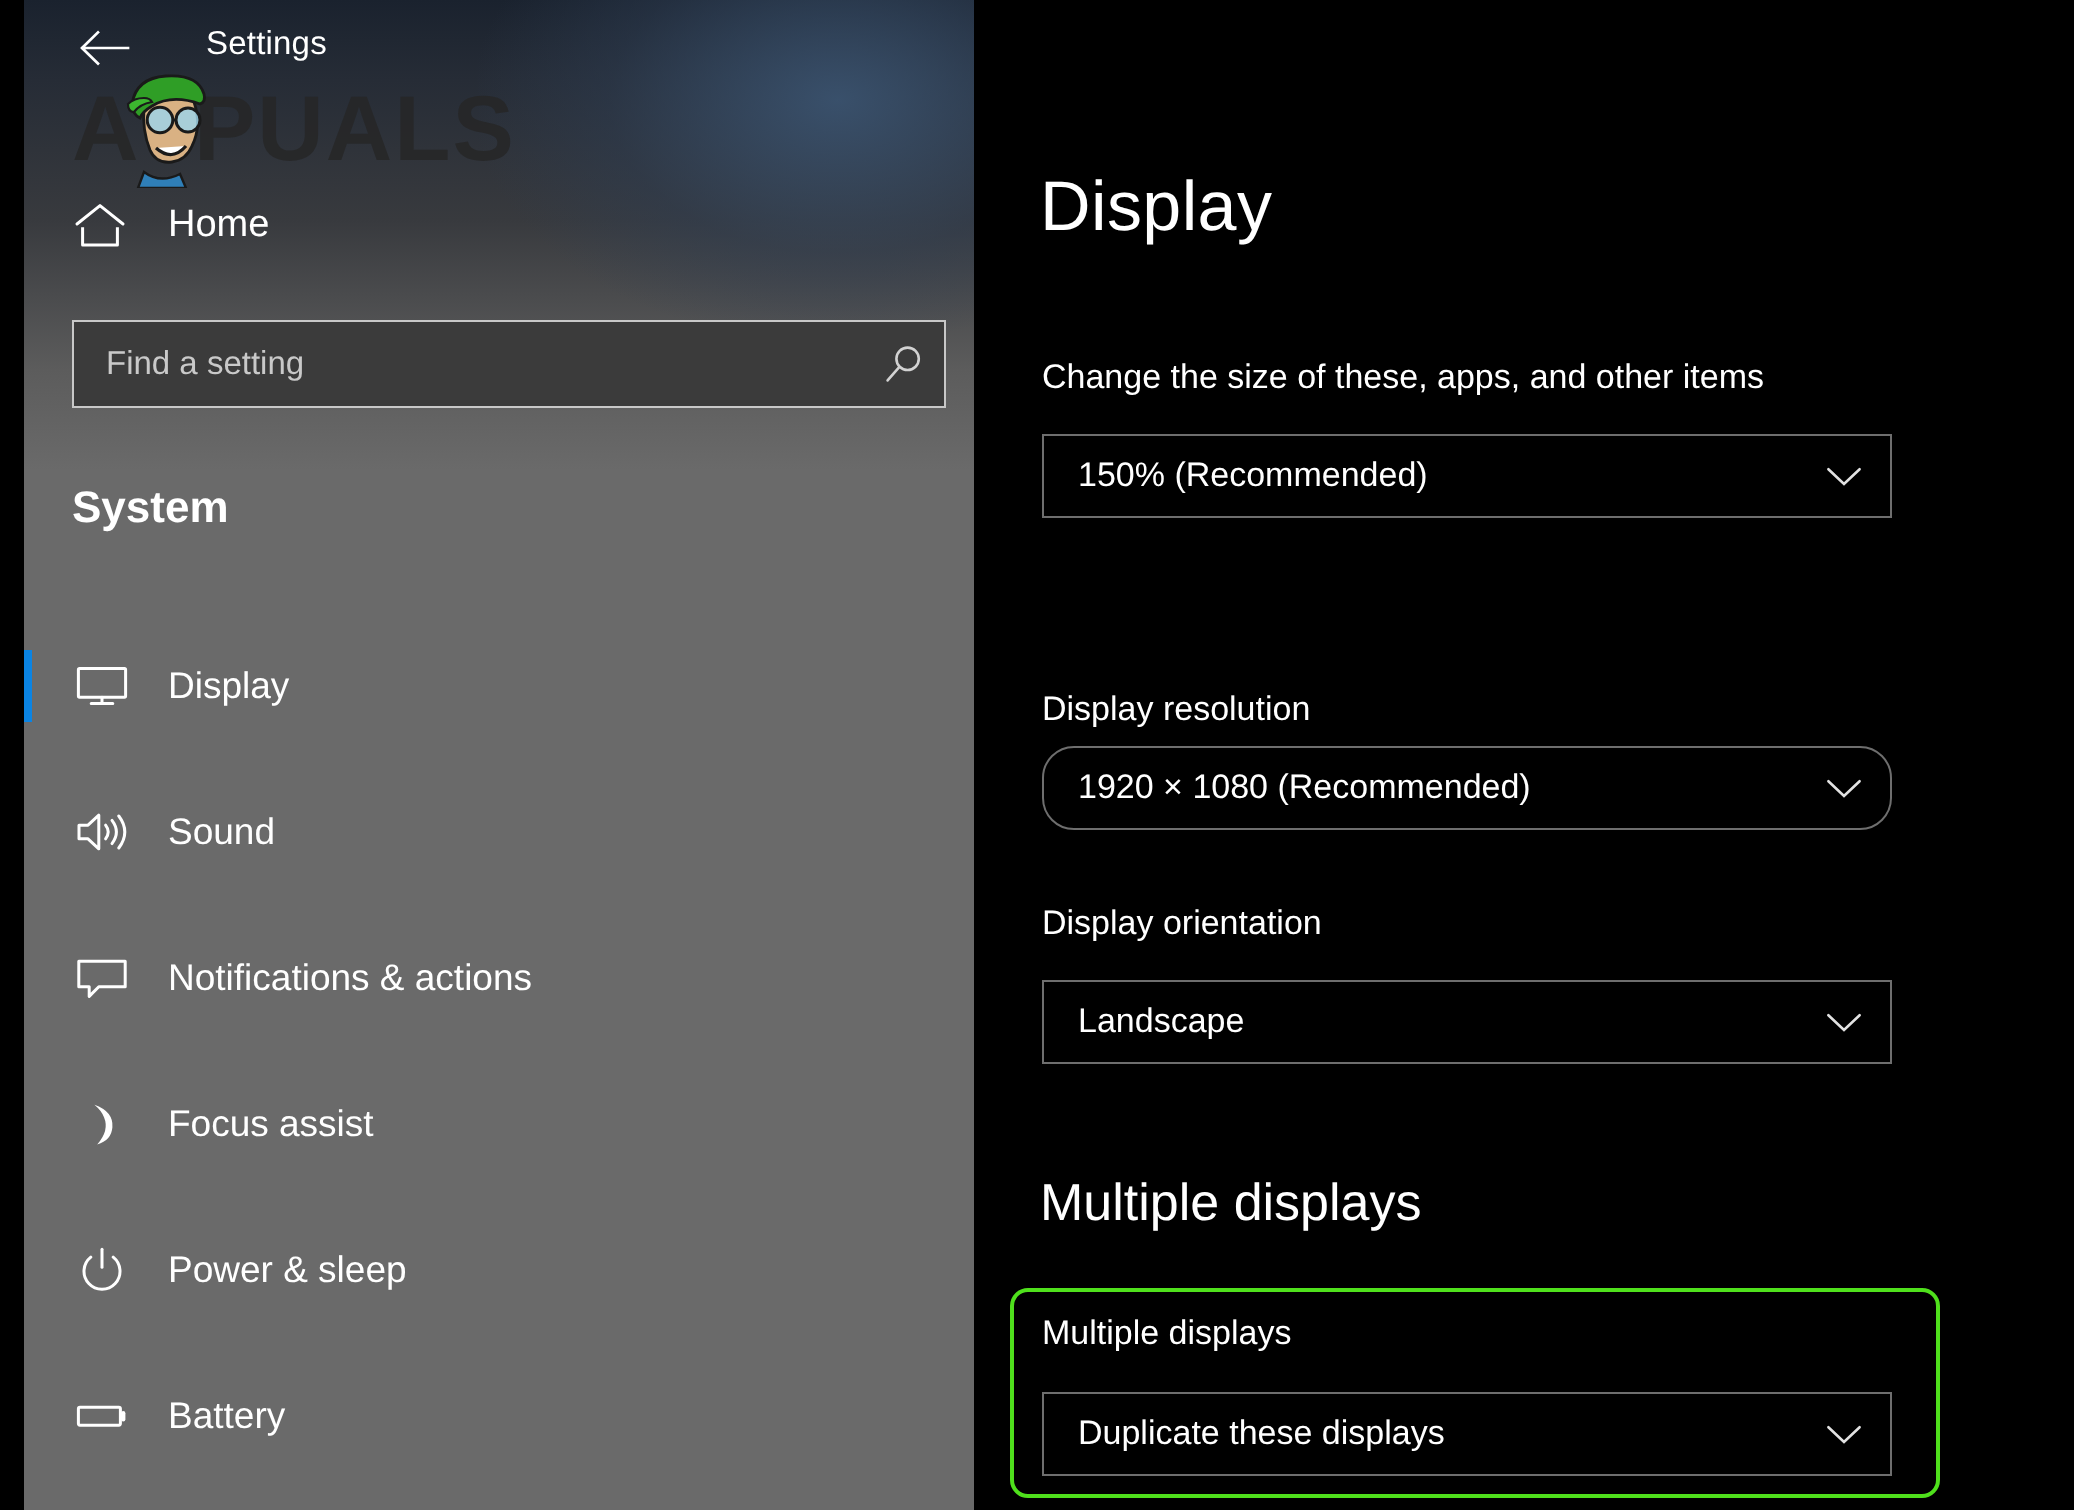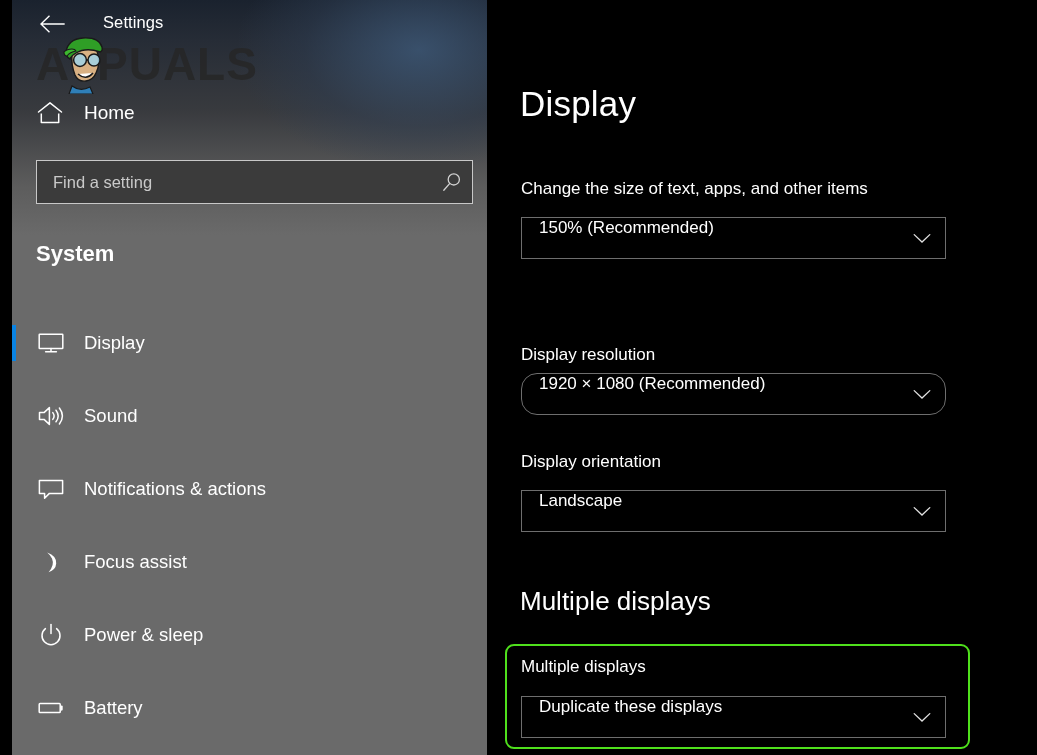--- a/index.html
+++ b/index.html
@@ -192,20 +192,21 @@
     white-space: nowrap;
   }
   .combo {
     position: absolute;
     left: 34px;
     width: 425px; height: 42px;
     background: #000000;
     border: 1px solid #6e6e6e;
     box-sizing: border-box;
     display: flex;
+    align-items: center;
   }
   .combo-value {
     padding-left: 17px;
     font-size: 17px;
     color: #ffffff;
     white-space: nowrap;
     flex: 1;
   }
   .combo-chevron {
     width: 46px; height: 100%;
@@ -375,21 +376,21 @@
         <span class="nav-label">Battery</span>
       </div>
 
     </div>
   </div>
 
   <div id="main">
 
     <div id="page-title">Display</div>
 
-    <div class="field-label" style="top:179px;">Change the size of text, apps, and other items</div>
+    <div class="field-label" style="top:179px;">Change the size of these, apps, and other items</div>
     <div class="combo" style="top:217px;">
       <span class="combo-value">150% (Recommended)</span>
       <span class="combo-chevron">
         <svg width="18" height="11" viewBox="0 0 18 11" fill="none">
           <path d="M1.2 1.6 L9 9 L16.8 1.6" stroke="#e2e2e2" stroke-width="1.3" fill="none" stroke-linecap="round"></path>
         </svg>
       </span>
     </div>
 
 

